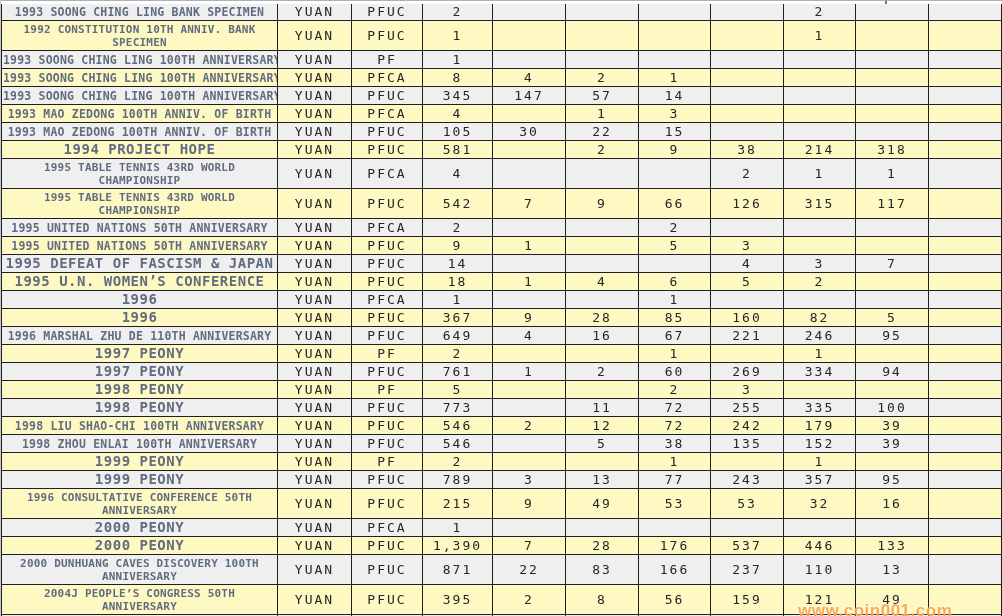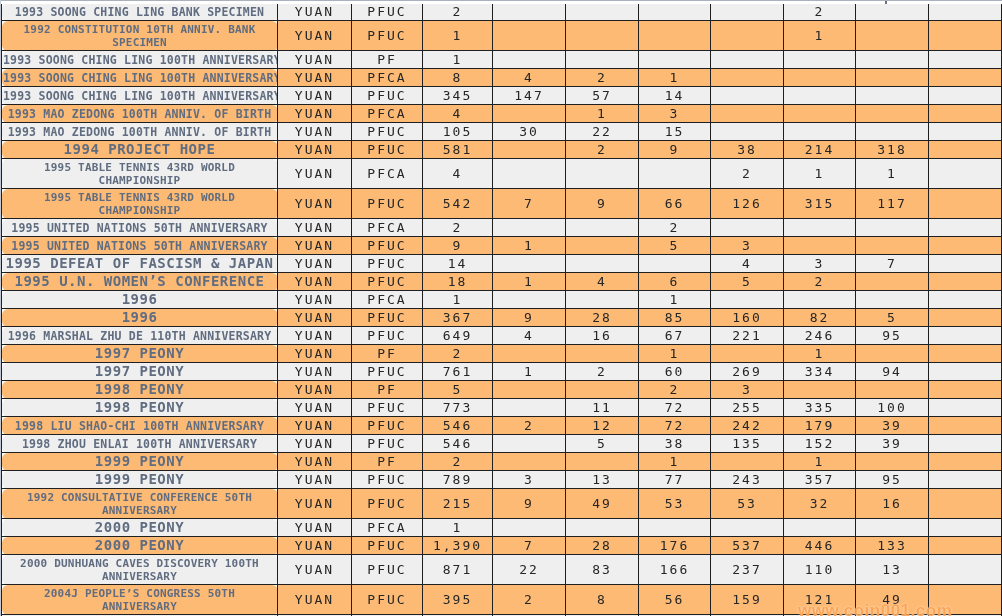--- a/index.html
+++ b/index.html
@@ -24,27 +24,27 @@
   table.pop{
     position:absolute;left:1px;top:2px;
     border-collapse:collapse;table-layout:fixed;width:1000px;
   }
   table.pop td{
     border:1px solid var(--grid,#1f1f1f);
     text-align:center;vertical-align:middle;
     padding:0 1px;overflow:hidden;
   }
   tr.stripe-a{background:var(--stripe,#efefef);}
-  tr.stripe-b{background:#fdba74;}
+  tr.stripe-b{background:#fef9c3;}
   tr.h1 td{height:17px;}
   tr.h2 td{height:29px;}
   tr.partial td{height:8px;border-top:1px solid #1f1f1f;}
   .desc{
     color:var(--desc,#606c80);
-    font-weight:bold;line-height:13px;border-radius:6px;
+    font-weight:bold;line-height:13px;
   }
   .desc .t-lg{font-size:14px;letter-spacing:.5px;white-space:nowrap;line-height:15px;}
   .desc .t-md{font-size:11.5px;letter-spacing:.2px;white-space:nowrap;}
   .desc .t-sm{font-size:11px;letter-spacing:.2px;display:inline-block;max-width:240px;line-height:13px;}
   .val{
     color:var(--val,#262626);
     font-size:13px;letter-spacing:2px;white-space:nowrap;
   }
   .watermark{
     position:absolute;left:798px;top:601px;z-index:6;
@@ -398,21 +398,21 @@
           <td class="val">789</td>
           <td class="val">3</td>
           <td class="val">13</td>
           <td class="val">77</td>
           <td class="val">243</td>
           <td class="val">357</td>
           <td class="val">95</td>
           <td class="val"></td>
         </tr>
         <tr class="stripe-b h2">
-          <td class="desc"><span class="t-sm">1992 CONSULTATIVE CONFERENCE 50TH ANNIVERSARY</span></td>
+          <td class="desc"><span class="t-sm">1996 CONSULTATIVE CONFERENCE 50TH ANNIVERSARY</span></td>
           <td class="val">YUAN</td>
           <td class="val">PFUC</td>
           <td class="val">215</td>
           <td class="val">9</td>
           <td class="val">49</td>
           <td class="val">53</td>
           <td class="val">53</td>
           <td class="val">32</td>
           <td class="val">16</td>
           <td class="val"></td>

